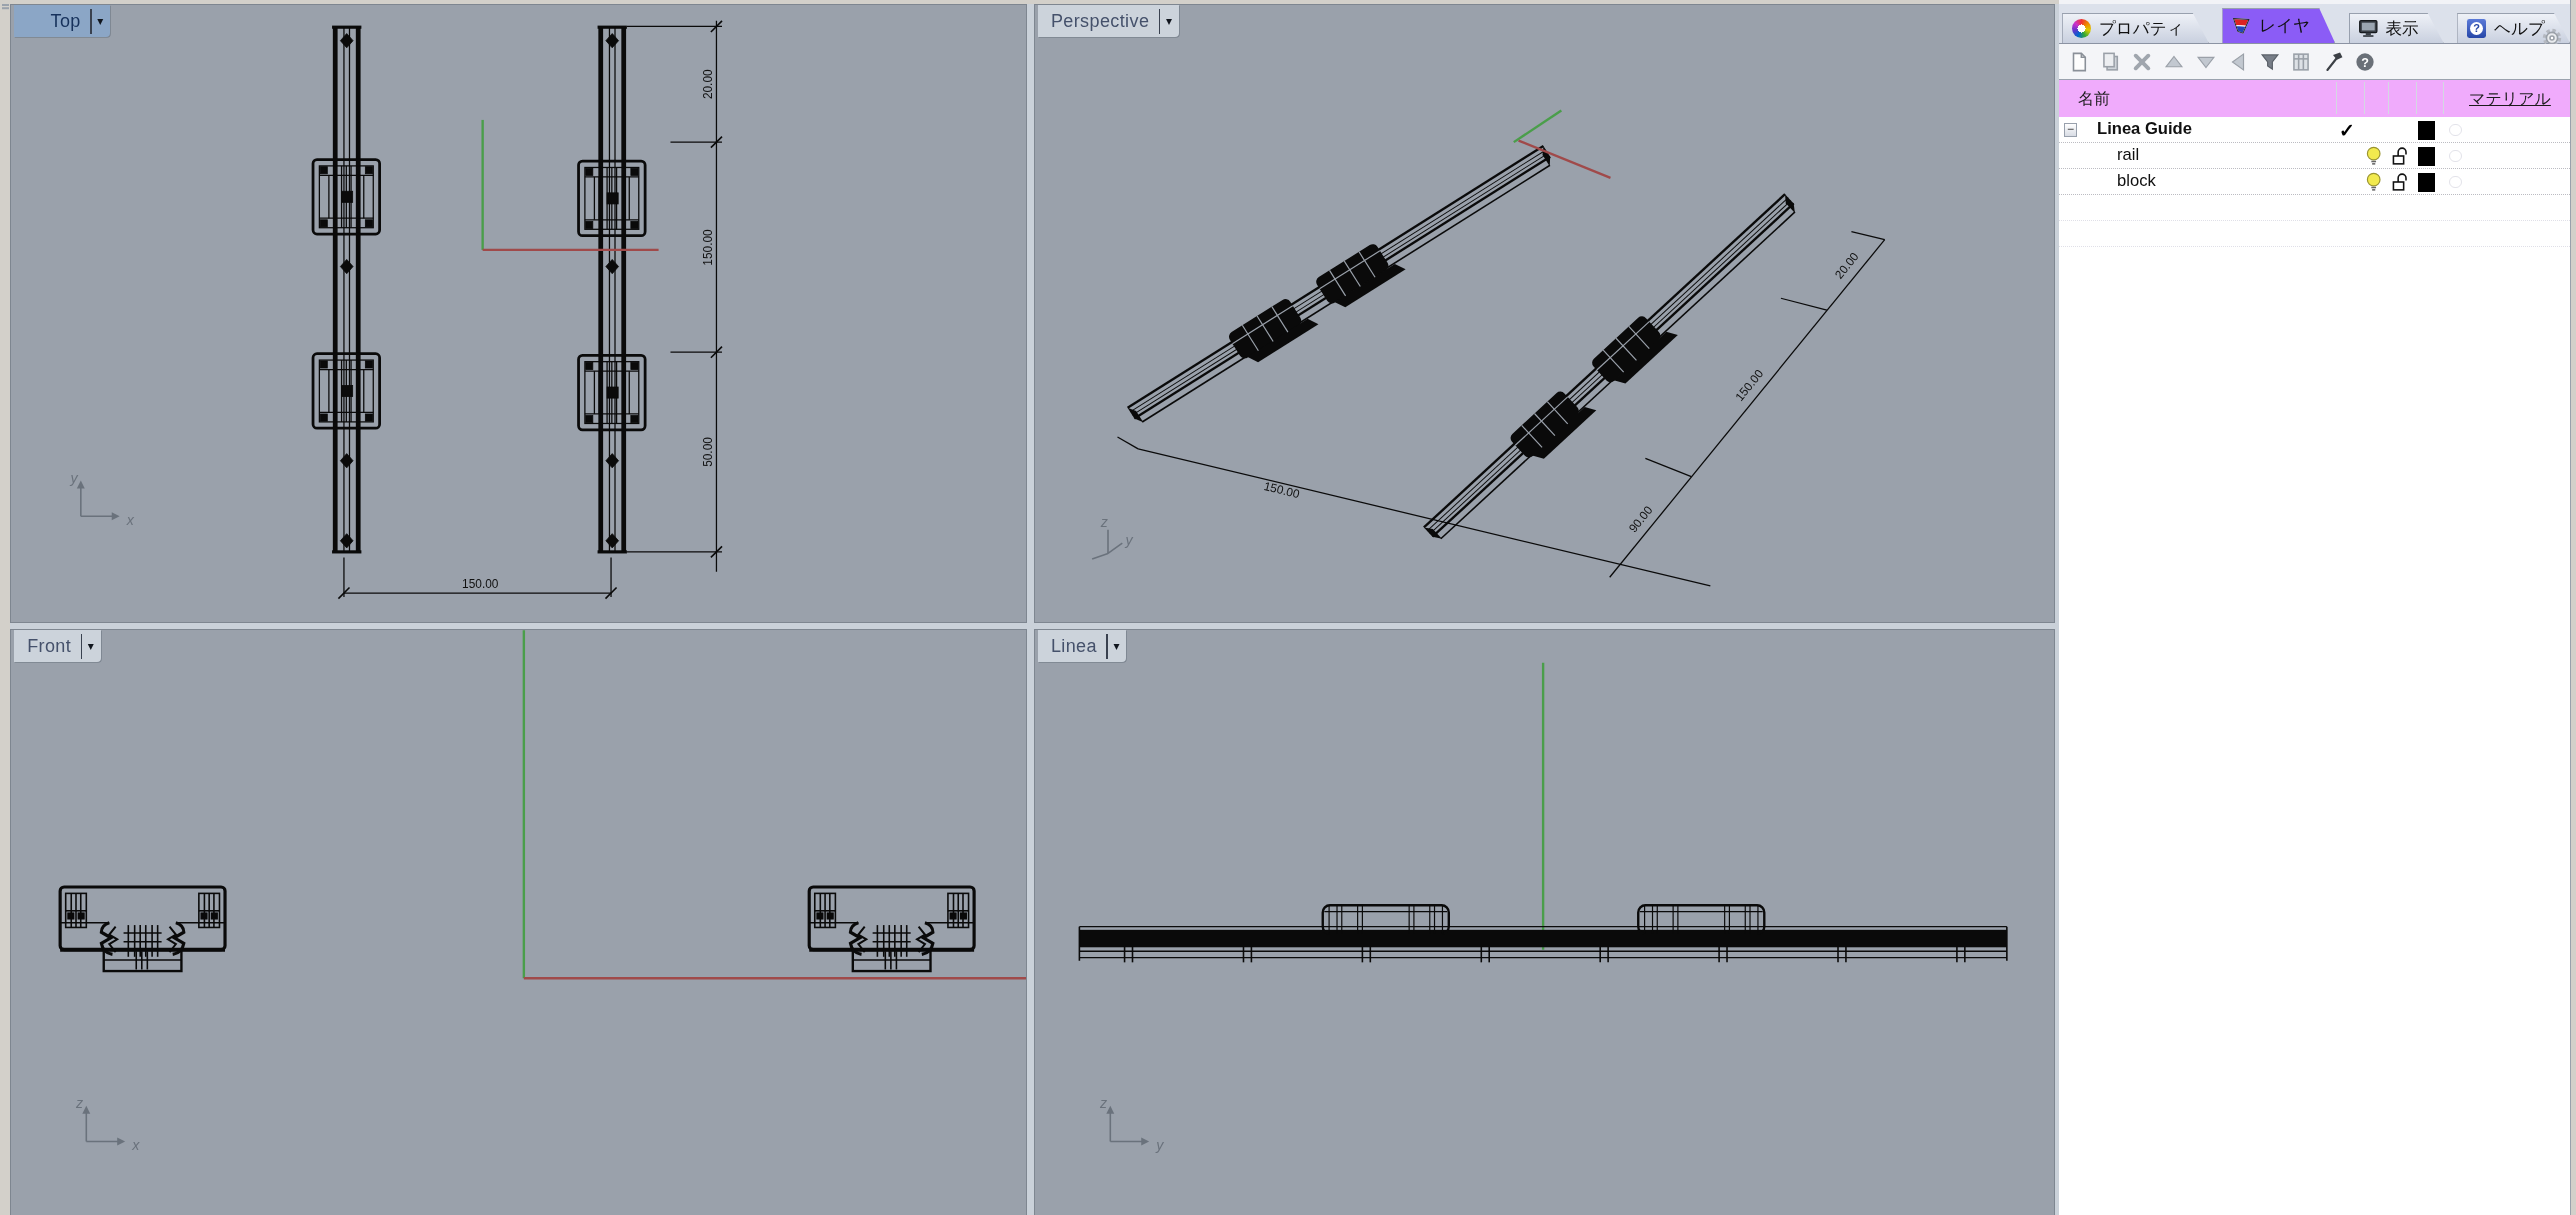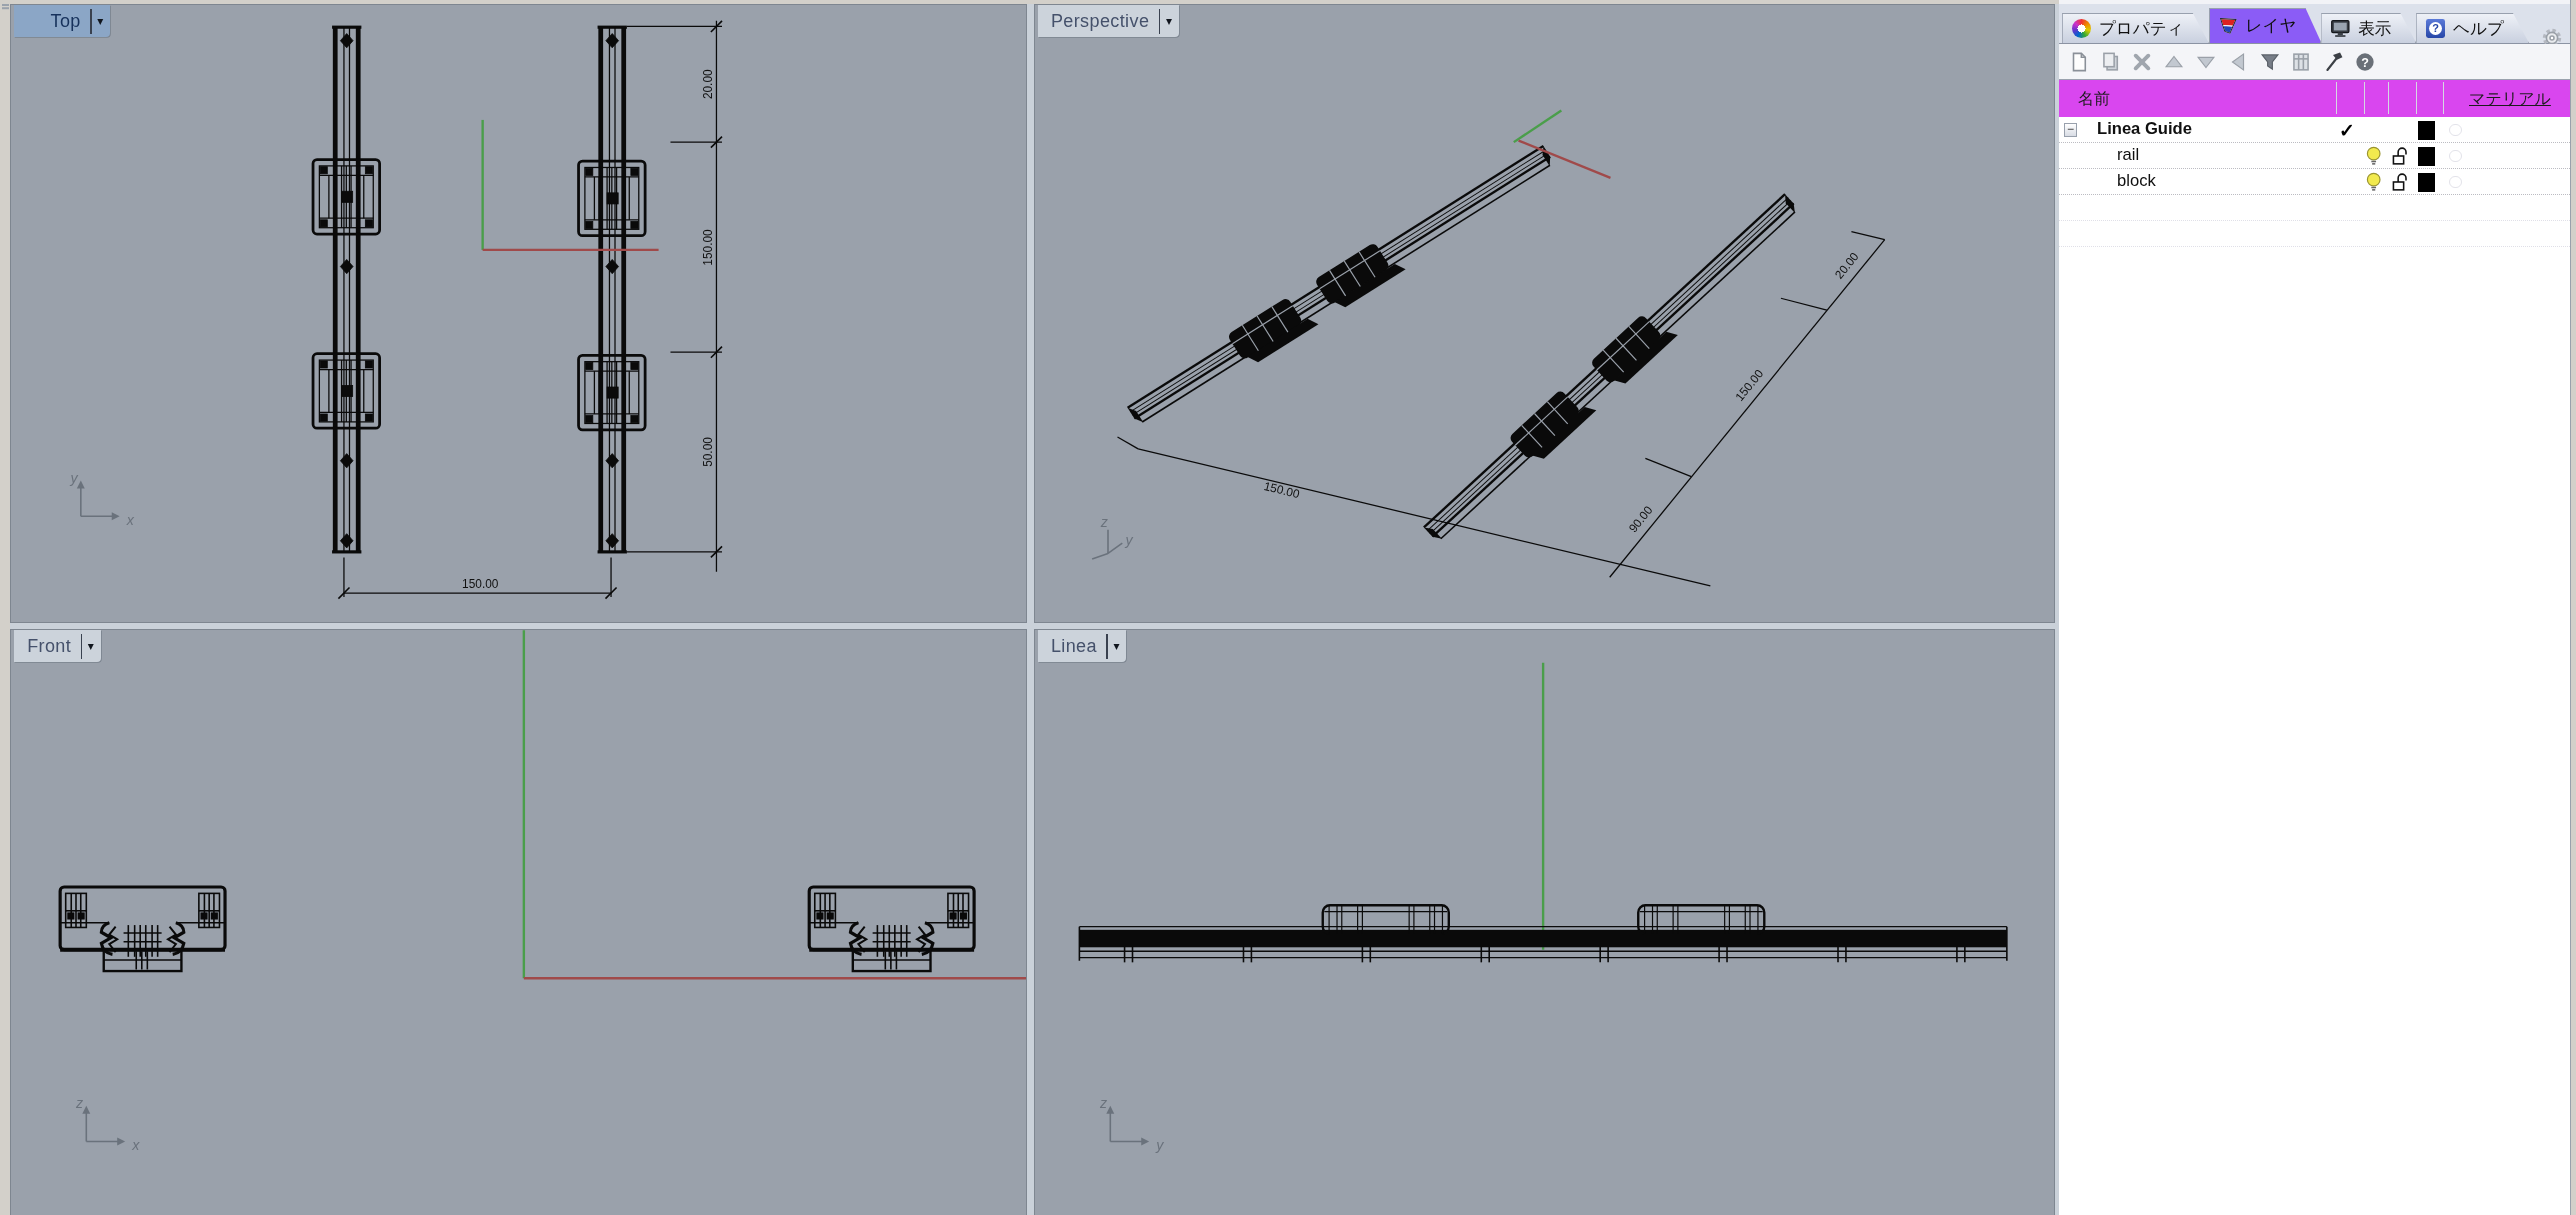--- a/index.html
+++ b/index.html
@@ -22,40 +22,40 @@
   .vp-label.inactive{background:#ccd3db;color:#45516b;}
   .vp-sep{width:1.6px;height:25px;margin:0 5.5px 0 9.5px;background:#39414f;}
   .vp-arrow{font-size:12px;color:#10151d;line-height:1;}
 
   
   .panel{position:absolute;left:2059px;top:0;width:512px;height:1216px;background:#ffffff;
          border-right:1.6px solid #9aa1ac;}
   .panel-edge{position:absolute;left:2573px;top:0;width:3.2px;height:1216px;background:#d3d0ca;}
   .tabstrip{position:absolute;left:0;top:0;width:100%;height:44px;background:#dce1eb;
             border-top:4.8px solid #f2f3f7;border-bottom:0.8px solid #8b93a3;
-            display:flex;align-items:flex-end;padding-left:3.2px;}
+            display:flex;align-items:flex-end;padding-left:3.2px;justify-content:space-between;}
   .tab{display:flex;align-items:center;gap:7.1px;height:32px;padding:0 24px 0 8px;
        font-size:16.6px;color:#101010;border:0.8px solid #98a0ae;border-bottom:none;
        clip-path:polygon(0 0,calc(100% - 16px) 0,100% 100%,0 100%);cursor:default;white-space:nowrap;}
   .tab.inactive{background:linear-gradient(#eef1f7,#c9d0df);height:30px;}
   .tab.active{background:#8b5cf6;height:35px;position:relative;z-index:2;}
   .tab-icon{width:20.6px;height:20.6px;display:inline-flex;align-items:center;justify-content:center;flex:0 0 auto;}
   .icon-props{width:19px;height:19px;border-radius:50%;
       background:radial-gradient(closest-side,#fff 0 42%,transparent 43%),
                  conic-gradient(#e33,#ee8800,#ddcc00,#3a3,#06c,#63c,#c3c,#e33);}
   .icon-help{width:19px;height:19px;border-radius:2.4px;background:linear-gradient(#5b7ad8,#2747a8);
              display:flex;align-items:center;justify-content:center;}
   .icon-help b{width:13.5px;height:13.5px;border-radius:50%;background:#fff;color:#2646a6;font-size:11px;
              line-height:13.5px;text-align:center;font-weight:bold;}
   .gear{position:absolute;right:6.3px;top:22px;}
 
   .ptoolbar{position:absolute;left:0;top:44px;width:100%;height:35px;background:#f4f5f8;
             display:flex;align-items:center;gap:4.8px;padding-left:6.3px;}
   .tbtn{width:27px;height:27px;display:flex;align-items:center;justify-content:center;border-radius:2.4px;}
-  .phead{position:absolute;left:0;top:79px;width:100%;height:38px;background:#d946ef;
+  .phead{position:absolute;left:0;top:79px;width:100%;height:38px;background:#f0abfc;
          border-top:1.6px solid #9aa2ae;font-size:16px;color:#1c1c1c;}
   .phead .h-name{position:absolute;left:19px;top:8.7px;}
   .phead .h-mat{position:absolute;left:410px;top:8.7px;text-decoration:underline;}
   .colsep{position:absolute;top:82px;width:0.8px;height:32px;background:#d4d8e2;}
   .rows{position:absolute;left:0;top:117px;width:100%;}
   .lrow{position:relative;width:100%;height:26px;font-size:16.6px;color:#101010;
         border-bottom:0.8px dotted #bcbcc2;}
   .lrow.selected{border:0.8px dotted #000;}
   .lrow .lname{position:absolute;left:38px;top:0;line-height:24.6px;}
   .lrow .lname.child{left:58px;}

